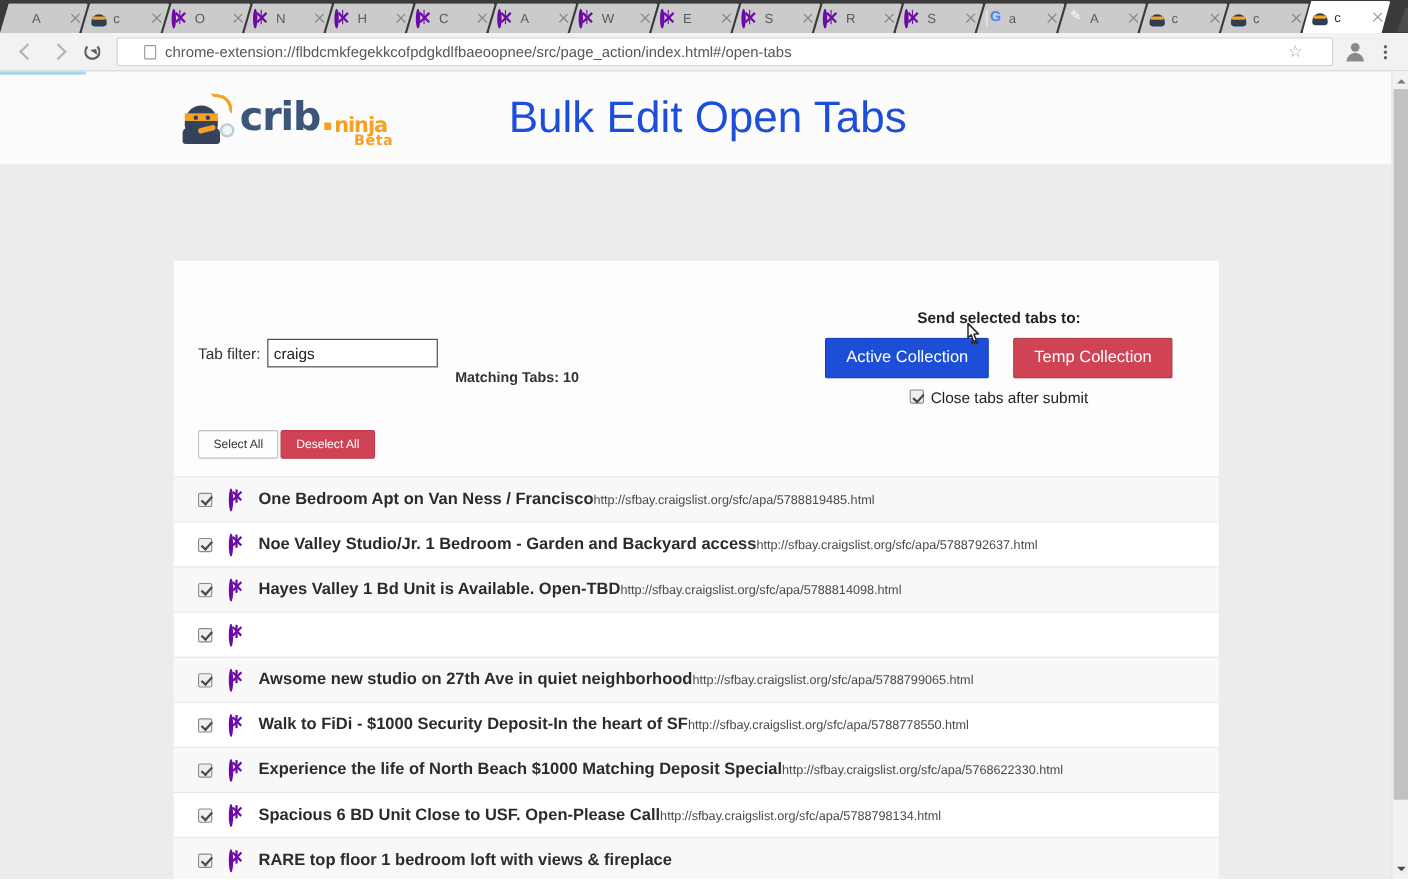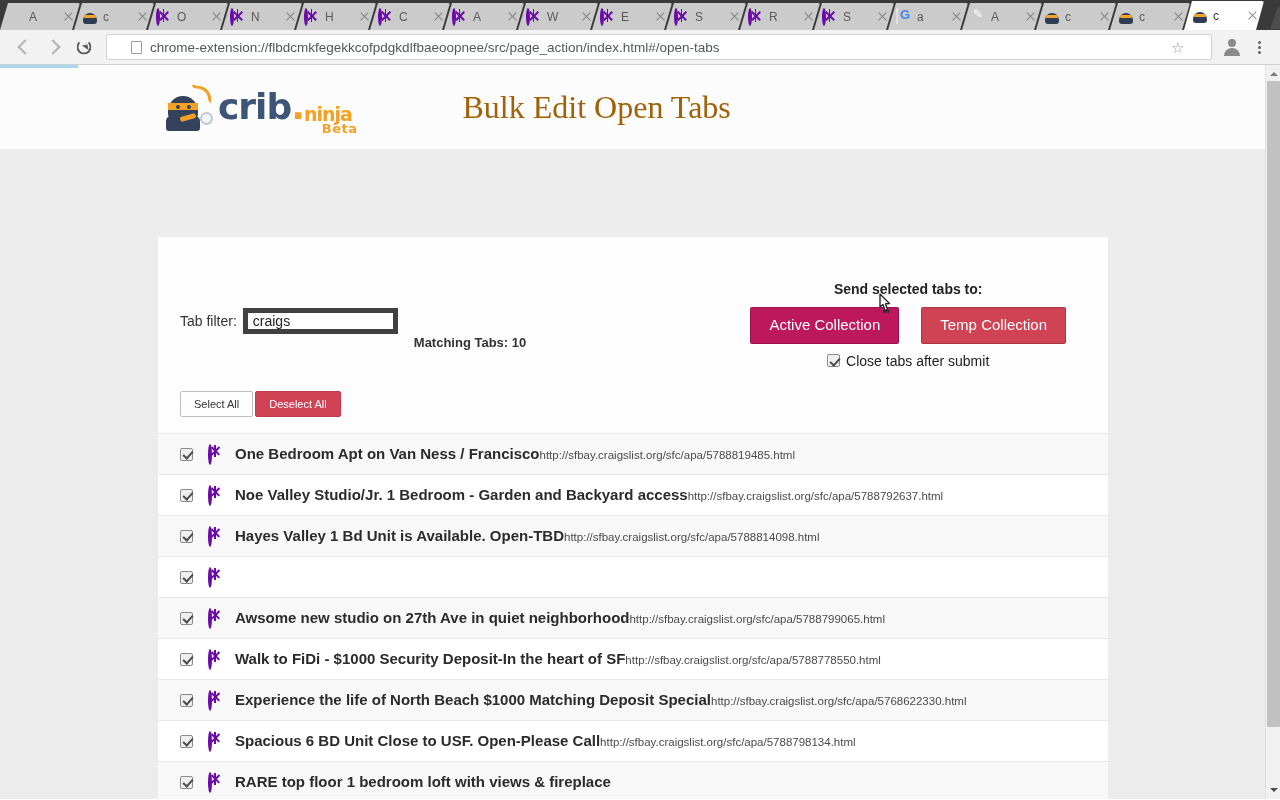--- a/index.html
+++ b/index.html
@@ -301,25 +301,25 @@
     color: #3c5578; margin-left: 2px; line-height: 1;
     font-family: "DejaVu Sans", sans-serif;
   }
   .logo-dot { color:#f4a124; }
   .logo-ninja { color:#f4a124; font-size: 19px; position:relative; top:2px; }
   .logo-beta {
     color:#f4a124; font-size: 13px; font-weight:bold;
     position: relative; top: 14px; left: -30px; letter-spacing: .5px;
   }
   .page-title {
-    font-size: 32px;
-    color: #a16207;
+    font-size: 40px;
+    color: #1d4ed8;
     font-weight: normal;
     margin-left: 75px;
-    font-family: Liberation Serif, serif;
+    font-family: Liberation Sans, sans-serif;
   }
 
   .card {
     position: absolute;
     left: 158px; top: 172px;
     width: 950px;
     background: #fdfdfd;
     min-height: 640px;
     padding: 0;
   }
@@ -330,21 +330,21 @@
     align-items: flex-start;
   }
   .filter-block {
     display: flex; align-items: center;
     flex: 1 1 auto;
     padding-top: 10px;
   }
   .filter-label { font-size: 14px; color:#333; margin-right: 6px; }
   .filter-input {
     width: 155px; height: 26px;
-    border: 5px solid #404040;
+    border: 1px solid #404040;
     background:#fff;
     font-size: 14px;
     padding: 2px 5px;
     color: #222;
     font-family: "Liberation Sans", sans-serif;
     outline: none;
   }
   .matching { font-size: 13px; color:#333; margin-left: 16px; font-weight: 700; margin-top: 44px; }
 
   .send-block { flex: 0 0 auto; text-align:center; padding-right: 20px; }
@@ -354,21 +354,21 @@
     border: 1px solid rgba(0,0,0,.18);
     font-size: 15px;
     color: #fff;
     padding: 9px 18px;
     border-radius: 2px;
     line-height: 1.1;
     cursor: pointer;
     font-family: "Liberation Sans", sans-serif;
     position: relative;
   }
-  .btn-green { background: #be185d; text-align: center; }
+  .btn-green { background: #1d4ed8; text-align: center; }
   .btn-red   { background: #cf4355; }
   .closeline {
     margin-top: 9px;
     font-size: 14px;
     color: #222;
     display: flex; align-items: center; justify-content: center;
   }
   .cb {
     width: 13px; height: 13px;
     border: 1px solid #8a8a8a;

